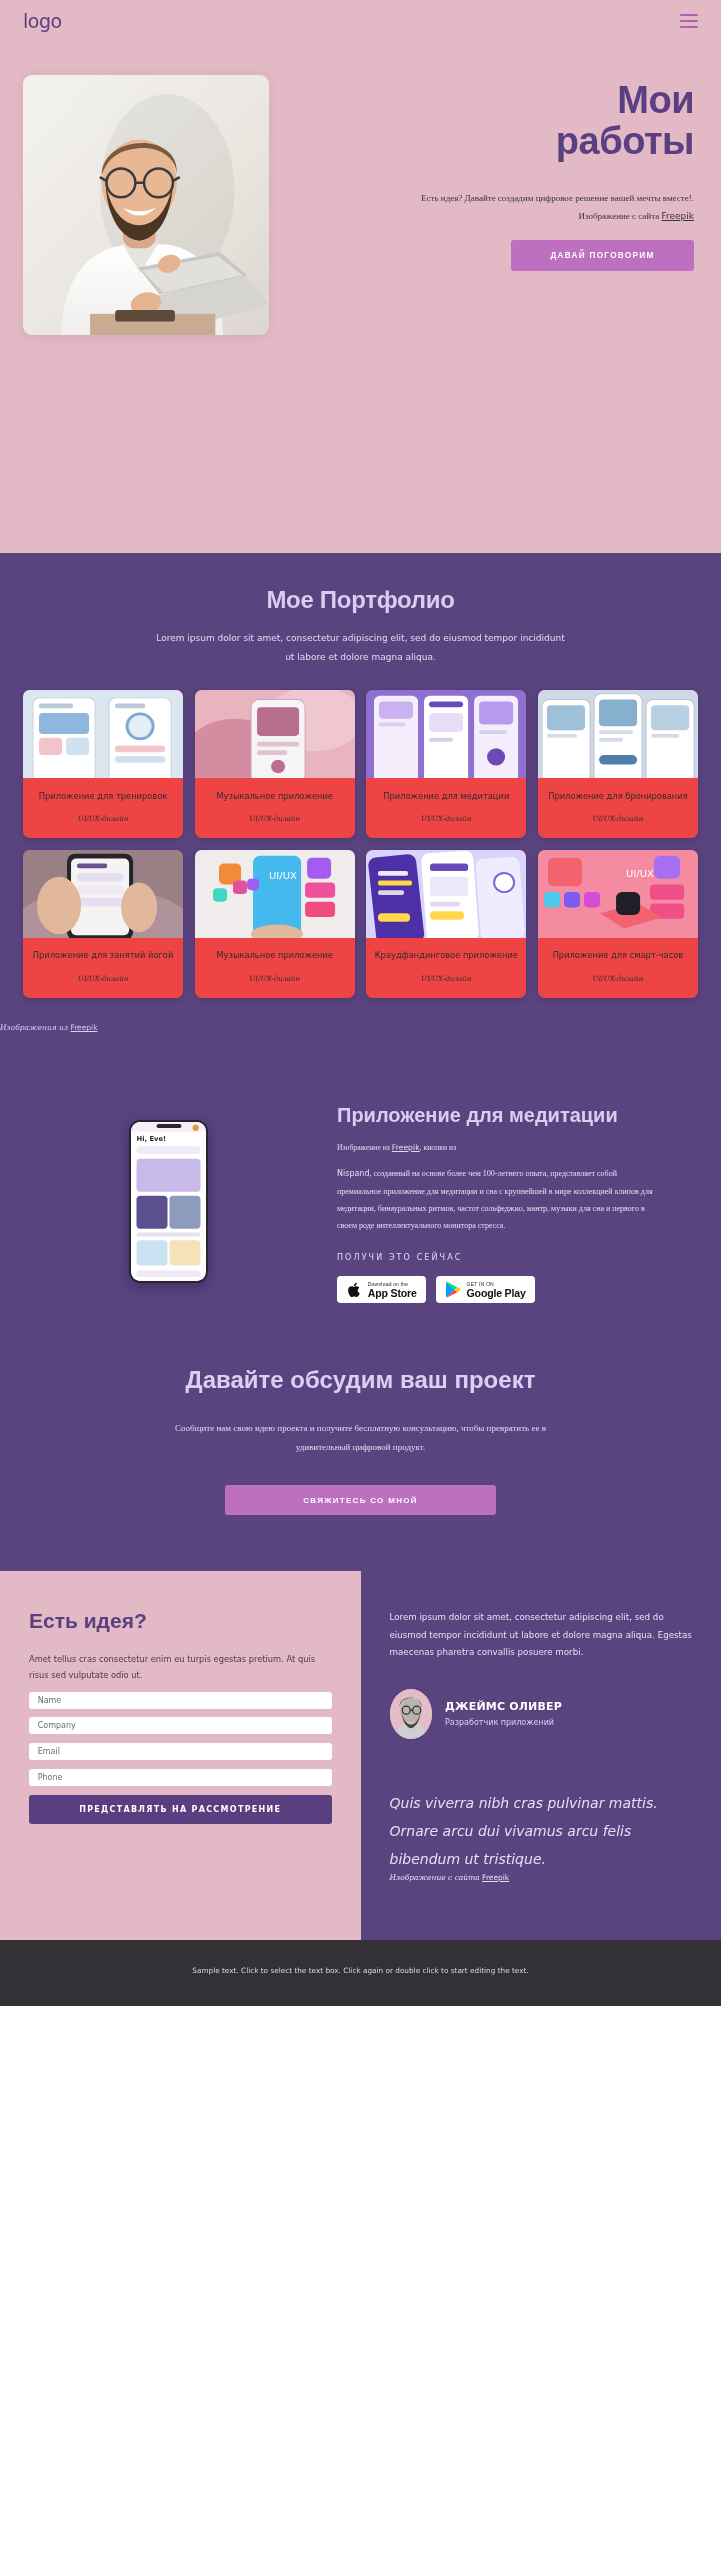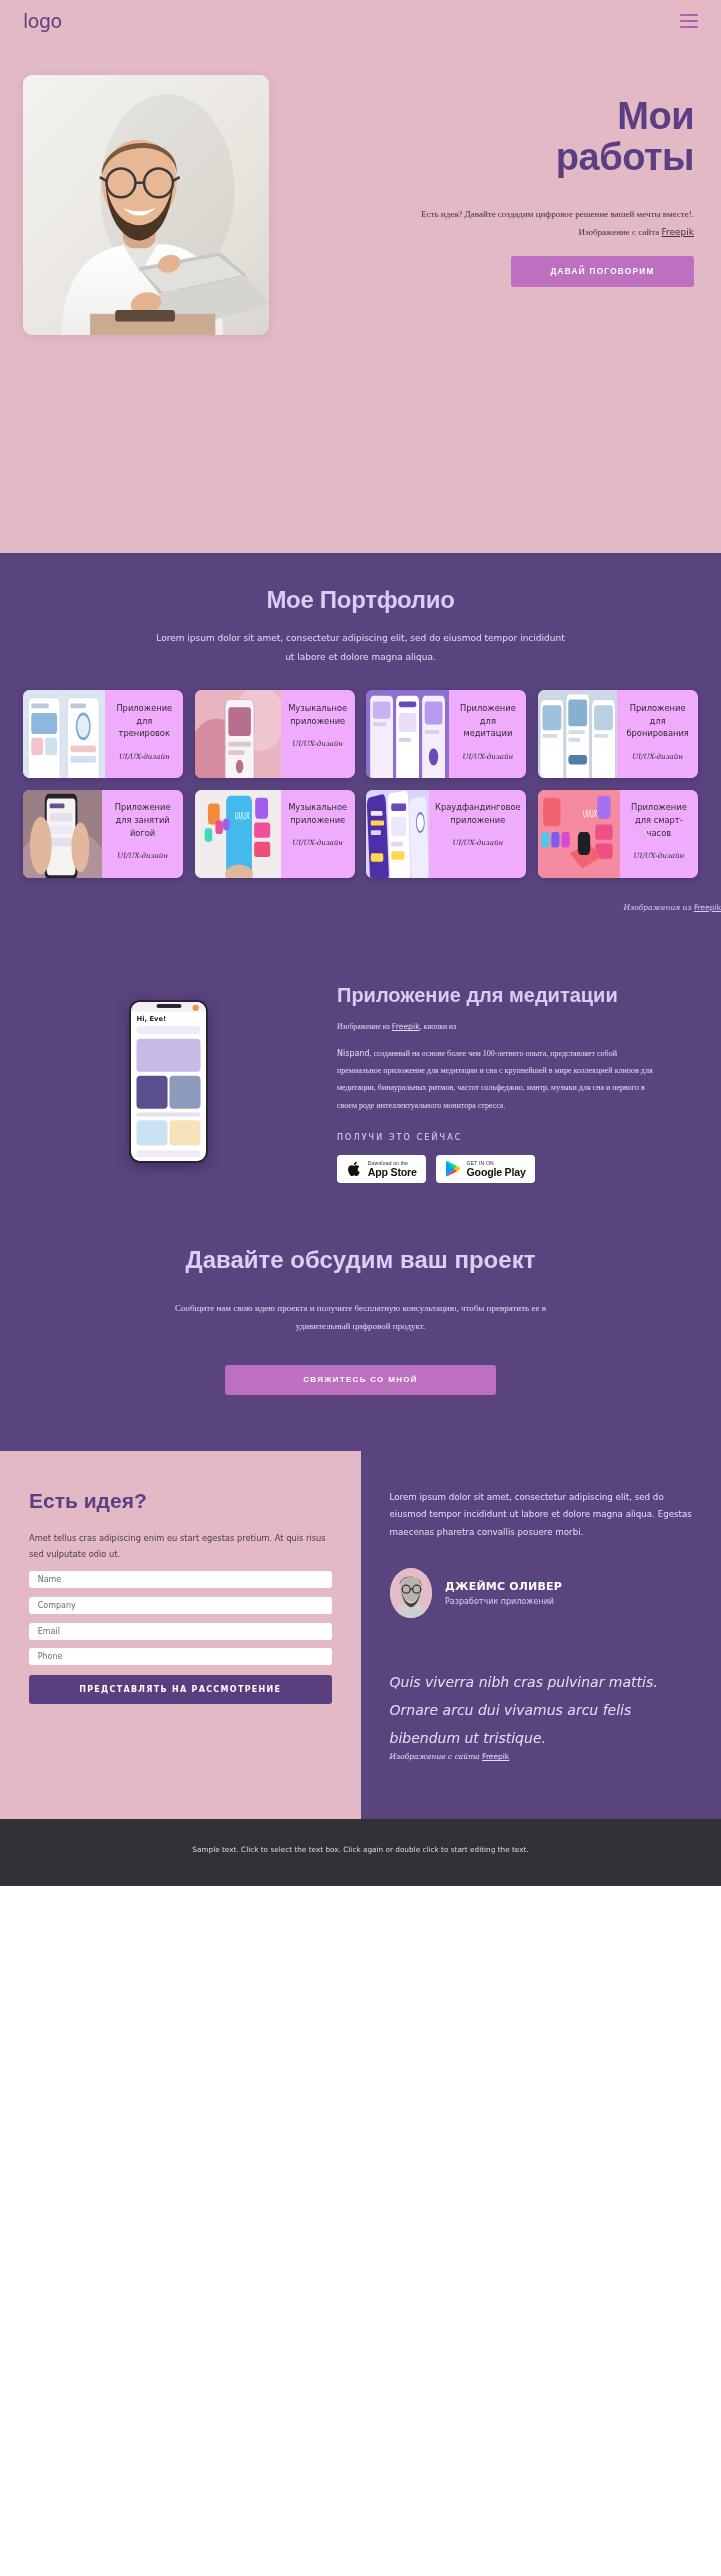--- a/index.html
+++ b/index.html
@@ -41,21 +41,21 @@
     left: 23px; top: 33px;
     width: 246px; height: 260px;
     border-radius: 9.6px;
     overflow: hidden;
     background: linear-gradient(160deg,#f2f0ed 0%, #e9e6e1 55%, #dedad4 100%);
     box-shadow: 0 1.9px 9.6px rgba(80,50,80,.10);
   }
   .photo-figure { position:absolute; left:0; top:0; width:100%; height:100%; }
   .hero-right {
     position: absolute;
-    right: 27px; top: 54px;
+    right: 27px; top: 38px;
     width: 288px;
     text-align: right;
   }
   .hero-title {
     color: #5b3f83;
     font-size: 38px;
     line-height: 1.08;
     font-weight: 700;
     letter-spacing: -0.5px;
   }
@@ -104,43 +104,44 @@
     font-family: "DejaVu Sans", sans-serif;
   }
   .cards {
     display: grid;
     grid-template-columns: repeat(4, 1fr);
     gap: 11.5px;
     padding: 0 23px;
     margin-top: 23px;
   }
   .card {
-    background: #f0abfc;
+    background: #ef4444;
     border-radius: 6.7px;
     overflow: hidden;
     box-shadow: 0 1.9px 6.7px rgba(30,10,50,.20);
     display: flex;
+    flex-direction: column;
   }
   .card-img { height: 88px; width: 100%; position: relative; overflow: hidden; }
   .card-meta { padding: 11.5px 5.8px 15.4px; text-align: center; }
   .card-title {
     color: #2f2b33;
     font-size: 8.3px;
     line-height: 1.55;
     font-family: "DejaVu Sans", sans-serif;
   }
   .card-tag {
     margin-top: 11.5px;
     color: #2f2b33;
     font-size: 7.1px;
     font-style: italic;
     font-family: "DejaVu Serif", serif;
   }
   .credit {
-    text-align: right;
+    text-align: left;
     margin-top: 25px;
     color: #d9cdf2;
     font-size: 7.5px;
     font-style: italic;
     font-family: "DejaVu Serif", serif;
   }
   .credit a { color: #d9cdf2; text-decoration: underline; font-style: normal; font-family:"DejaVu Sans",sans-serif; }
 
   
   .appsec {
@@ -628,21 +629,21 @@
 
 <section class="discuss">
   <h2>Давайте обсудим ваш проект</h2>
   <p>Сообщите нам свою идею проекта и получите бесплатную консультацию, чтобы превратить ее в удивительный цифровой продукт.</p>
   <button class="btn-contact">СВЯЖИТЕСЬ СО МНОЙ</button>
 </section>
 
 <section class="split">
   <div class="split-left">
     <h2>Есть идея?</h2>
-    <p class="lead">Amet tellus cras adipiscing enim eu start egestas pretium. At quis risus sed vulputate odio ut.</p>
+    <p class="lead">Amet tellus cras consectetur enim eu turpis egestas pretium. At quis risus sed vulputate odio ut.</p>
     <form>
       <input class="field" type="text" placeholder="Name" style="">
       <input class="field" type="text" placeholder="Company" style="">
       <input class="field" type="email" placeholder="Email" style="">
       <input class="field" type="tel" placeholder="Phone" style="">
       <button class="btn-submit">ПРЕДСТАВЛЯТЬ НА РАССМОТРЕНИЕ</button>
     </form>
   </div>
 
   <div class="split-right">

